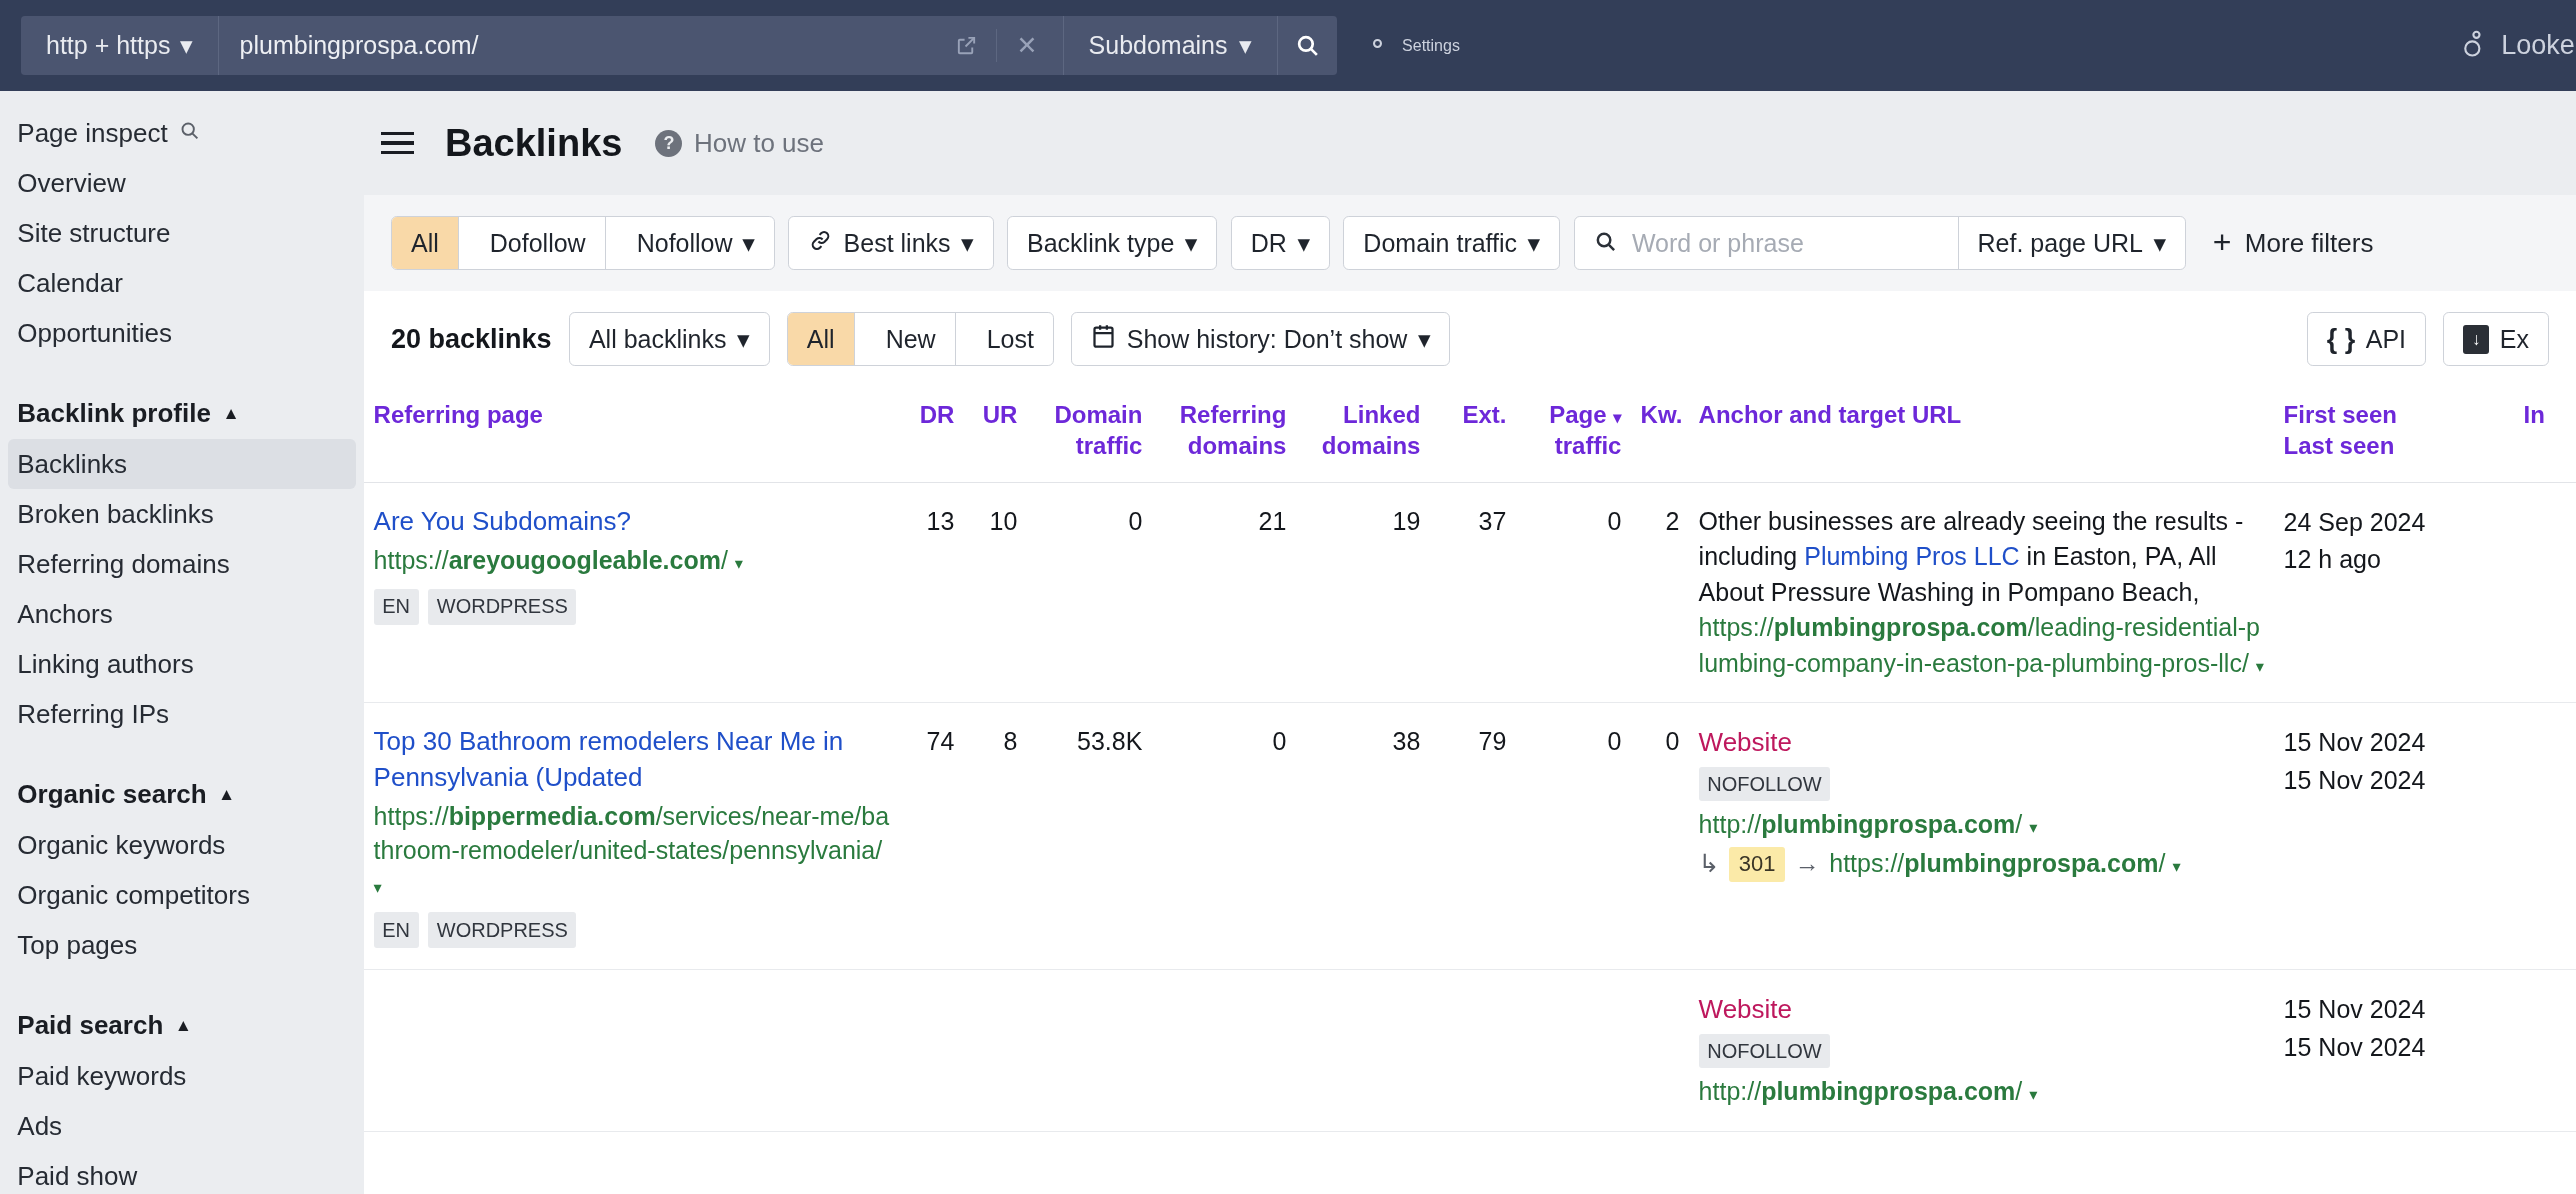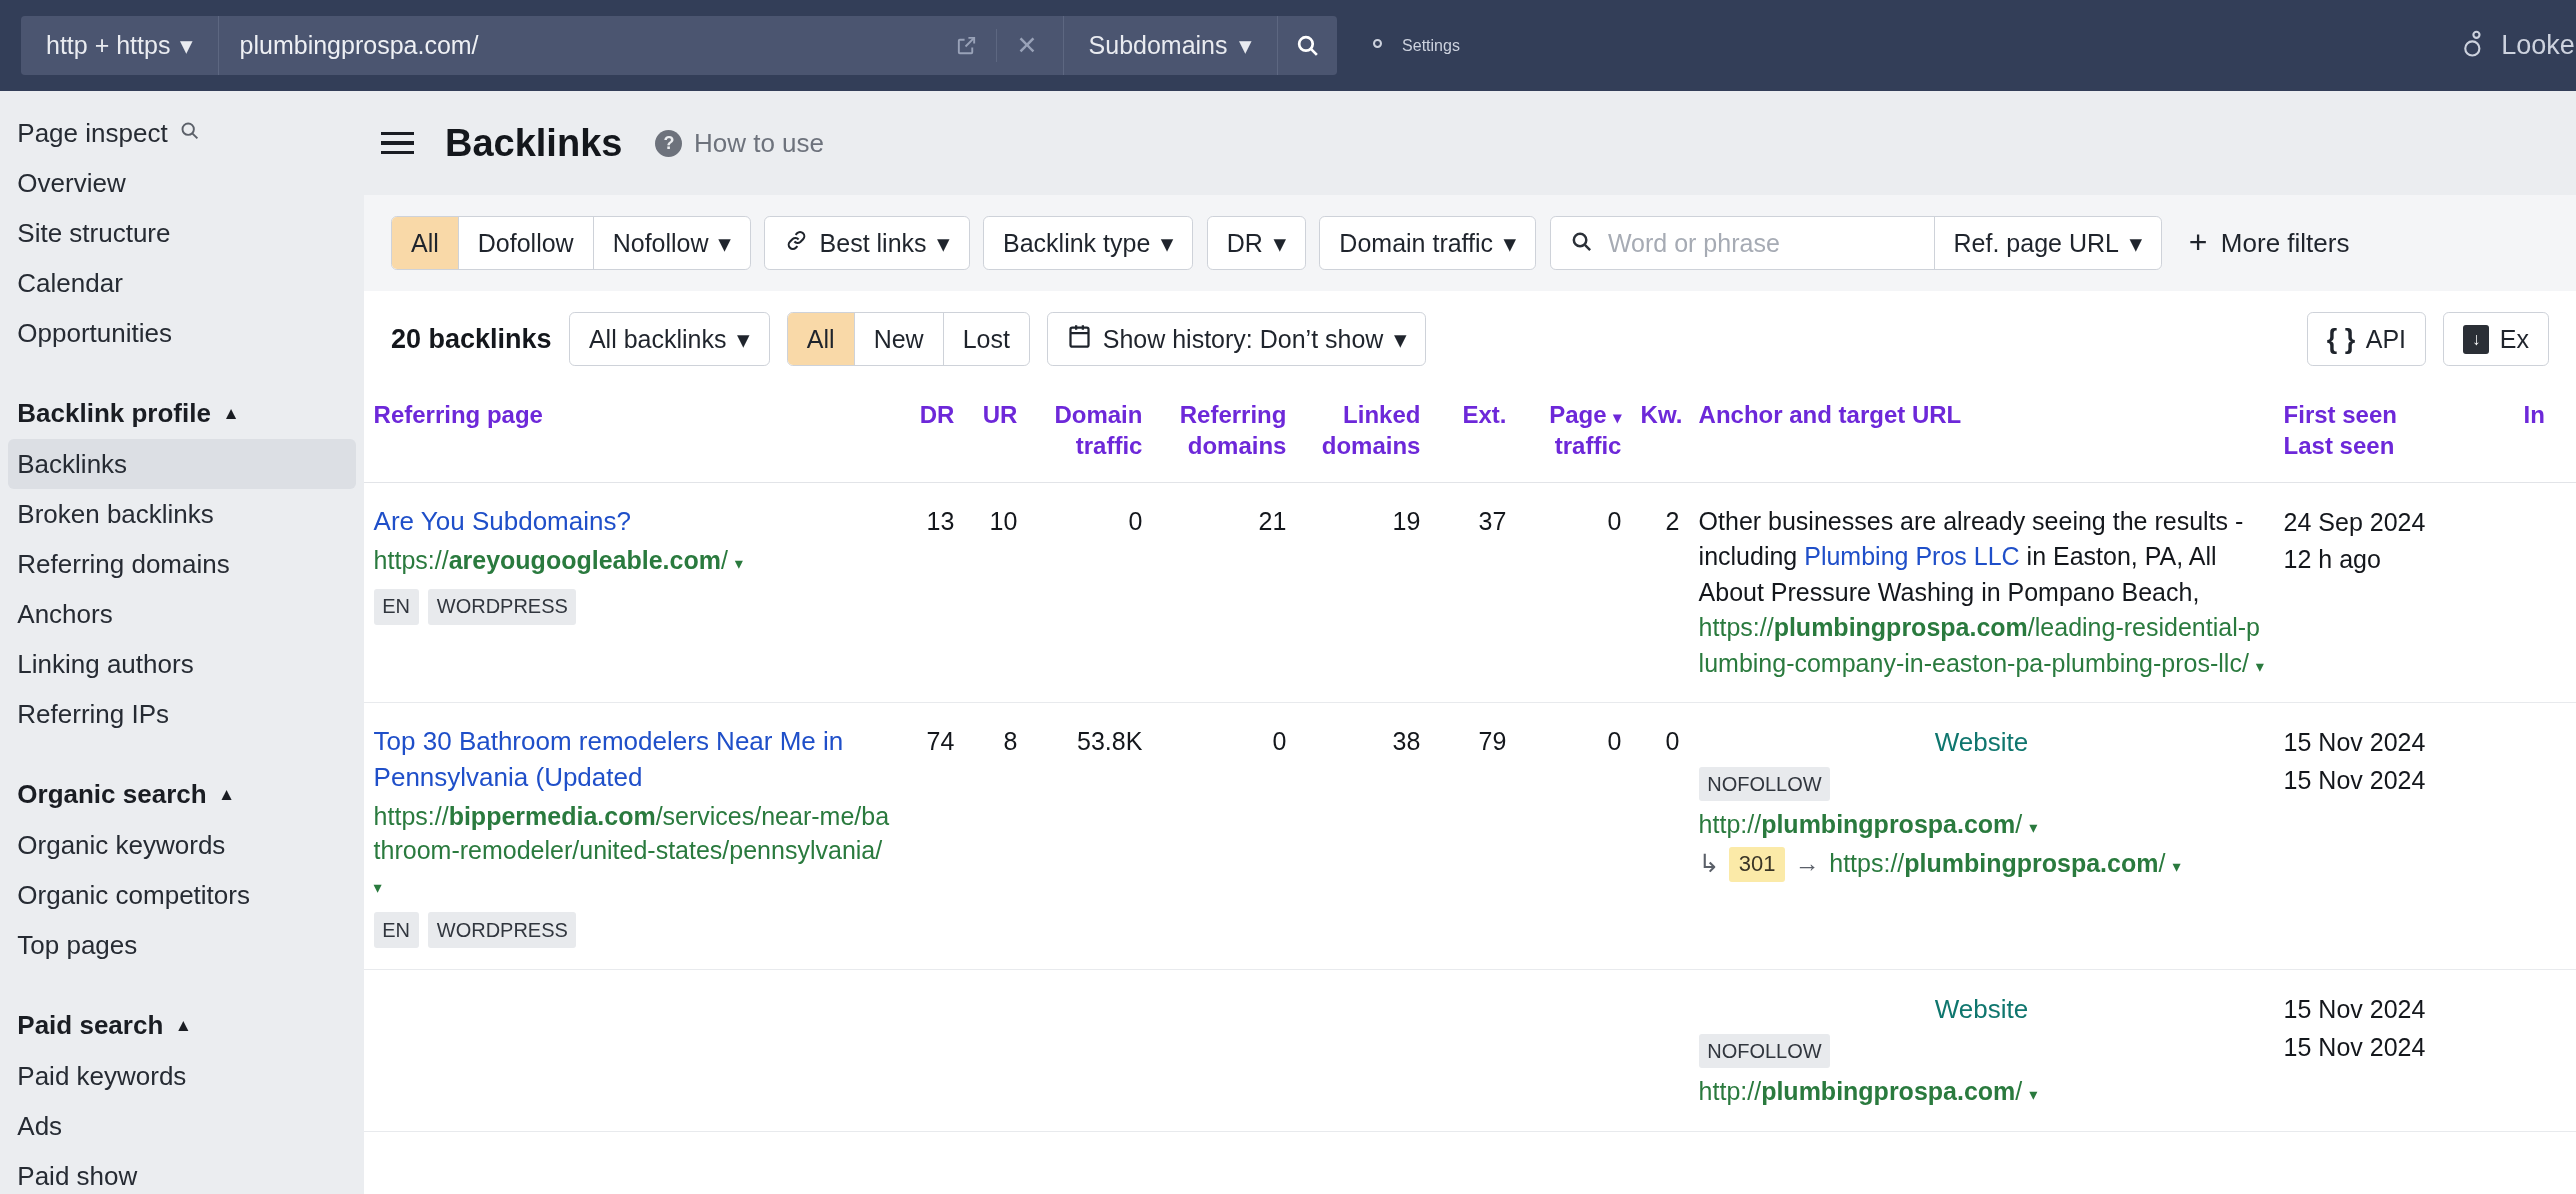--- a/index.html
+++ b/index.html
@@ -166,20 +166,21 @@
     cursor: pointer;
     white-space: nowrap;
   }
   .seg {
     display: flex; align-items: stretch;
     height: 54px;
     border: 1px solid #ced2d9;
     border-radius: 5.8px;
     overflow: hidden;
     background: #fff;
+    gap: 12px;
   }
   .seg > div {
     display: flex; align-items: center; gap: 9.6px;
     padding: 0 19px;
     font-size: 25px; color: #1f242c;
     cursor: pointer; white-space: nowrap;
     border-right: 1px solid #ced2d9;
   }
   .seg > div:last-child { border-right: none; }
   .seg > div.on { background: #f9d9a8; }
@@ -270,21 +271,21 @@
     background: #e8eaed; color: #31363e;
     font-size: 20px; padding: 2.9px 8.6px; border-radius: 2.9px;
     margin: 5.8px 0 5.8px 0;
   }
   .redirect-line { display: flex; align-items: center; gap: 9.6px; font-size: 25px; margin-top: 3.8px; color: #5b6069; }
   .code-301 {
     background: #fbeaa8; color: #3a3526;
     font-size: 22px; padding: 1.9px 9.6px; border-radius: 2.9px;
   }
   .date-cell { font-size: 25px; color: #14171c; line-height: 1.5; white-space: nowrap; }
-  .website-link { color: #0f766e; font-size: 26px; cursor: pointer; text-align: center; }
+  .website-link { color: #be185d; font-size: 26px; cursor: pointer; }
 </style>
 </head>
 <body>
 
 <div class="topbar">
   <div class="search-shell">
     <div class="proto-select">
       <span>http + https</span>
       <span>▾</span>
     </div>

